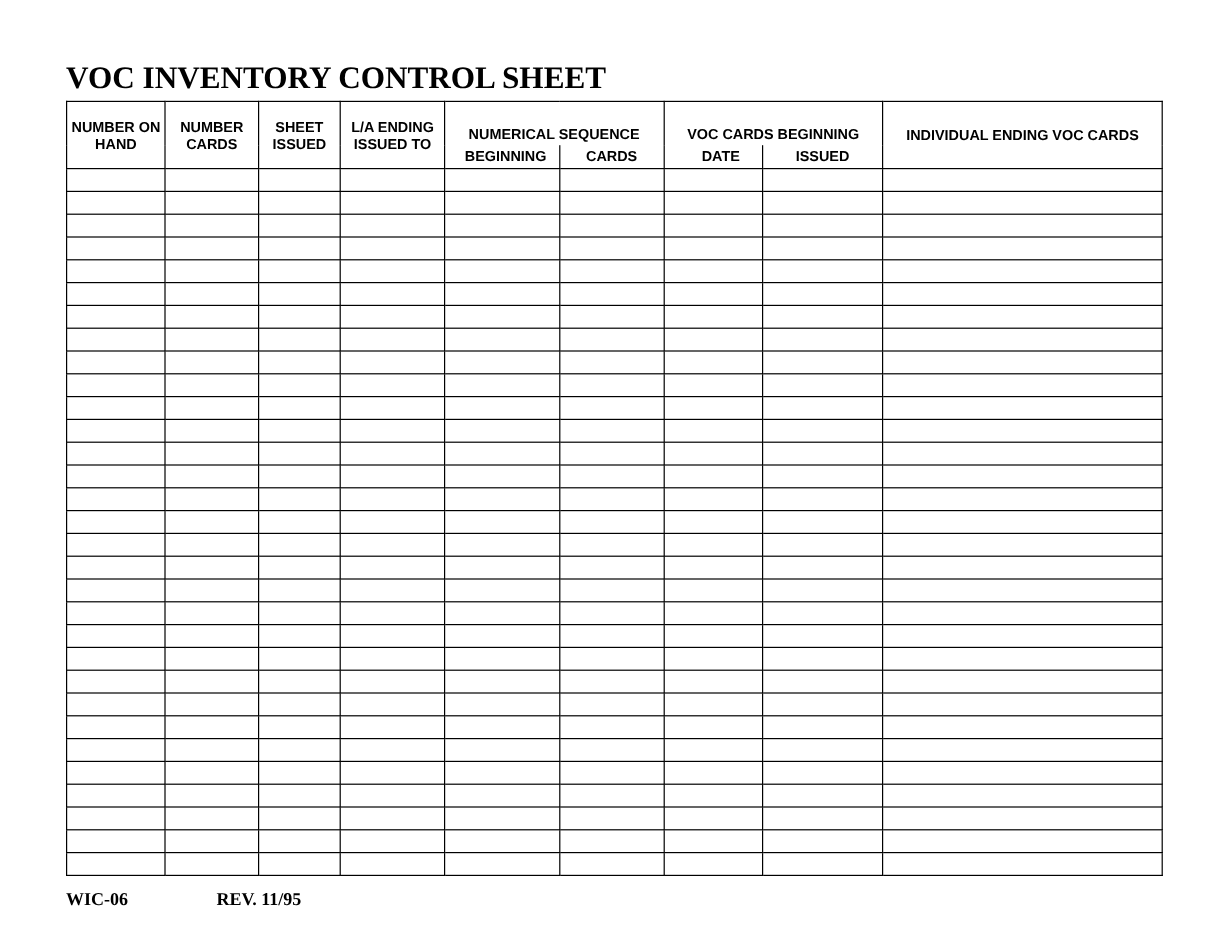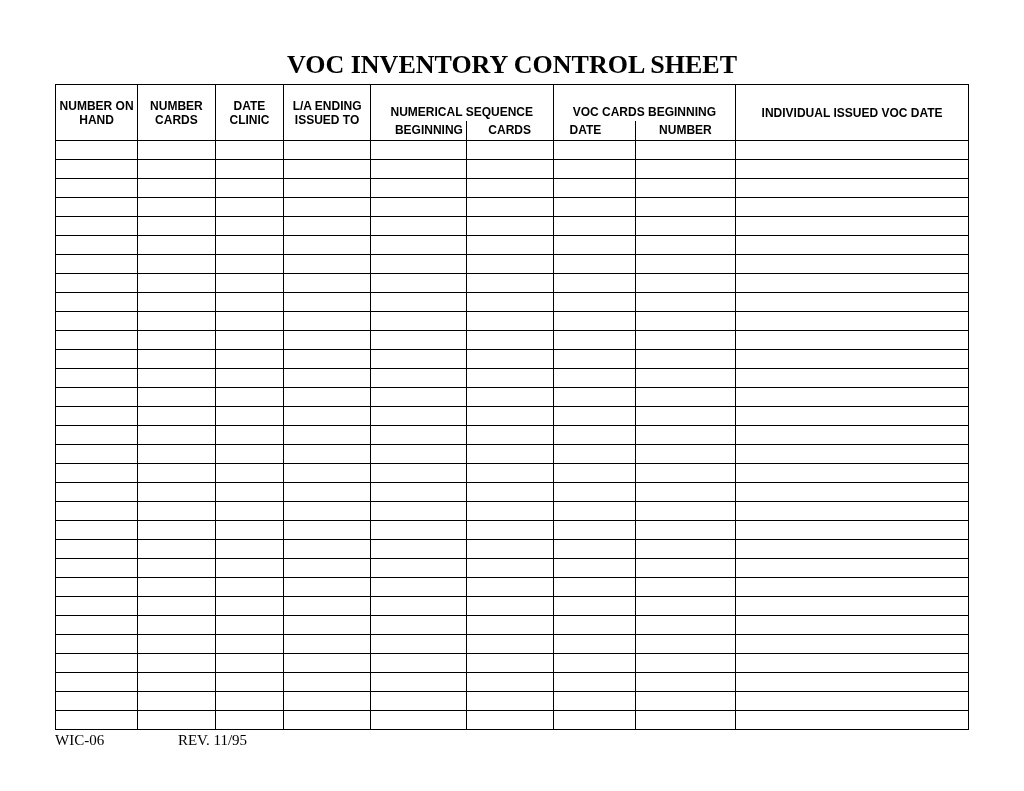--- a/index.html
+++ b/index.html
@@ -8,21 +8,21 @@
       box-sizing: border-box;
     }
     body {
       font-family: "Times New Roman", Times, serif;
       background: #fff;
       width: 1024px;
       height: 791px;
       padding: 50px 55px 20px 55px;
     }
     .title {
-      text-align: center;
+      text-align: left;
       font-size: 26px;
       font-weight: bold;
       margin-bottom: 4px;
     }
     table {
       border-collapse: collapse;
       width: 100%;
       table-layout: fixed;
     }
     th, td {
@@ -41,23 +41,24 @@
     th.sub {
       border-top: none;
       padding: 2px 3px 3px 3px;
       vertical-align: bottom;
     }
     td.data {
       height: 19px;
       font-weight: normal;
     }
     .footer {
-      margin-top: 2px;
+      margin-top: 12px;
       font-family: "Times New Roman", Times, serif;
       font-size: 15px;
+      font-weight: bold;
     }
     .footer .form-id {
       display: inline-block;
     }
     .footer .rev {
       display: inline-block;
       margin-left: 70px;
     }
     
     col.c1 { width: 9%; }
@@ -84,31 +85,31 @@
     <col class="c5">
       <col class="c6">
       <col class="c7">
       <col class="c8">
       <col class="c9">
   </colgroup>
   <thead>
     <tr>
       <th rowspan="2">NUMBER ON HAND</th>
       <th rowspan="2">NUMBER CARDS</th>
-      <th rowspan="2">DATE CLINIC</th>
+      <th rowspan="2">SHEET ISSUED</th>
       <th rowspan="2">L/A ENDING ISSUED TO</th>
       <th colspan="2" class="group">NUMERICAL SEQUENCE</th>
       <th colspan="2" class="group">VOC CARDS BEGINNING</th>
-      <th rowspan="2">INDIVIDUAL ISSUED VOC DATE</th>
+      <th rowspan="2">INDIVIDUAL ENDING VOC CARDS</th>
     </tr>
     <tr>
-      <th class="sub" style="text-align:left;padding-left:24px;">BEGINNING</th>
+      <th class="sub" style="text-align:center;padding-left:9px;">BEGINNING</th>
       <th class="sub">CARDS</th>
-      <th class="sub" style="text-align:left;padding-left:16px;">DATE</th>
-      <th class="sub">NUMBER</th>
+      <th class="sub" style="text-align:center;padding-left:16px;">DATE</th>
+      <th class="sub">ISSUED</th>
     </tr>
   </thead>
   <tbody id="table-body">
   <tr>
         <td class="data"></td>
         <td class="data"></td>
         <td class="data"></td>
         <td class="data"></td>
         <td class="data"></td>
         <td class="data"></td>

